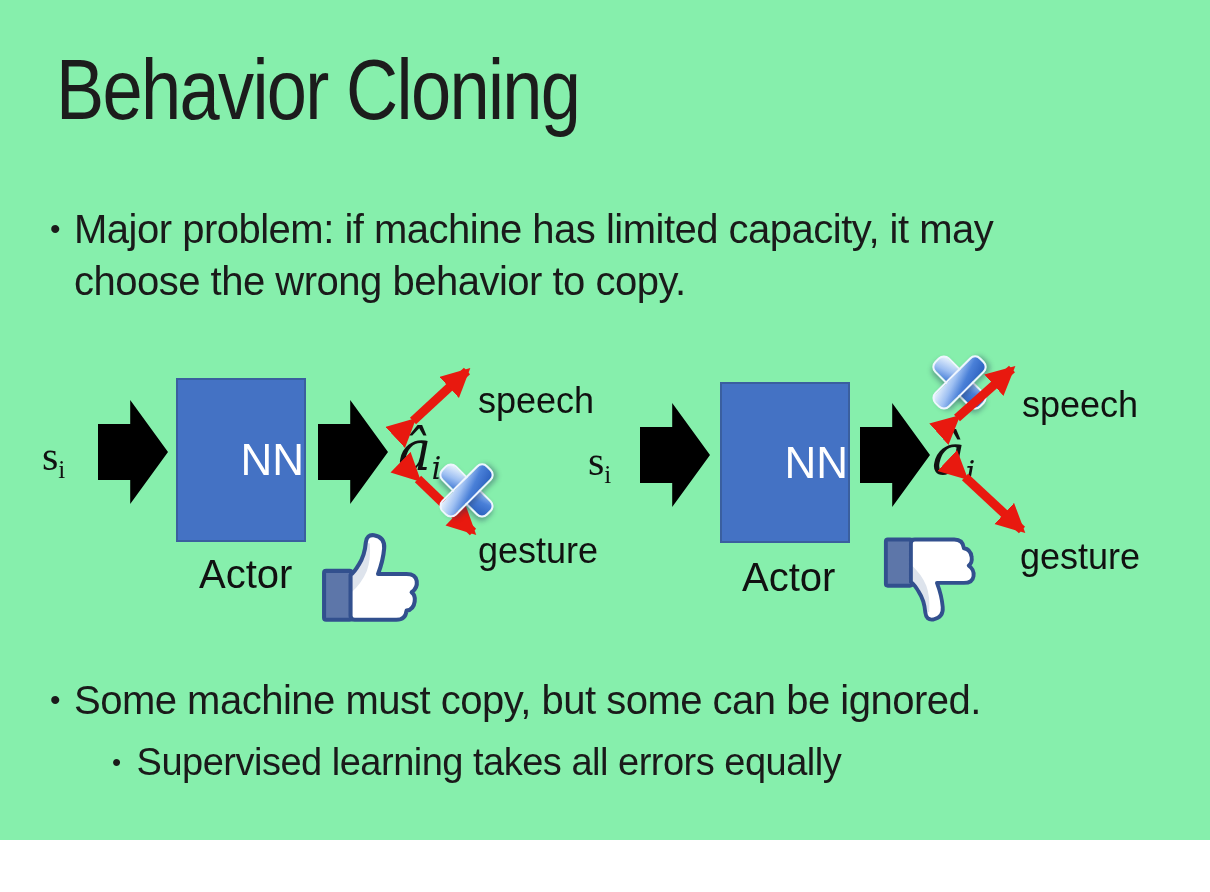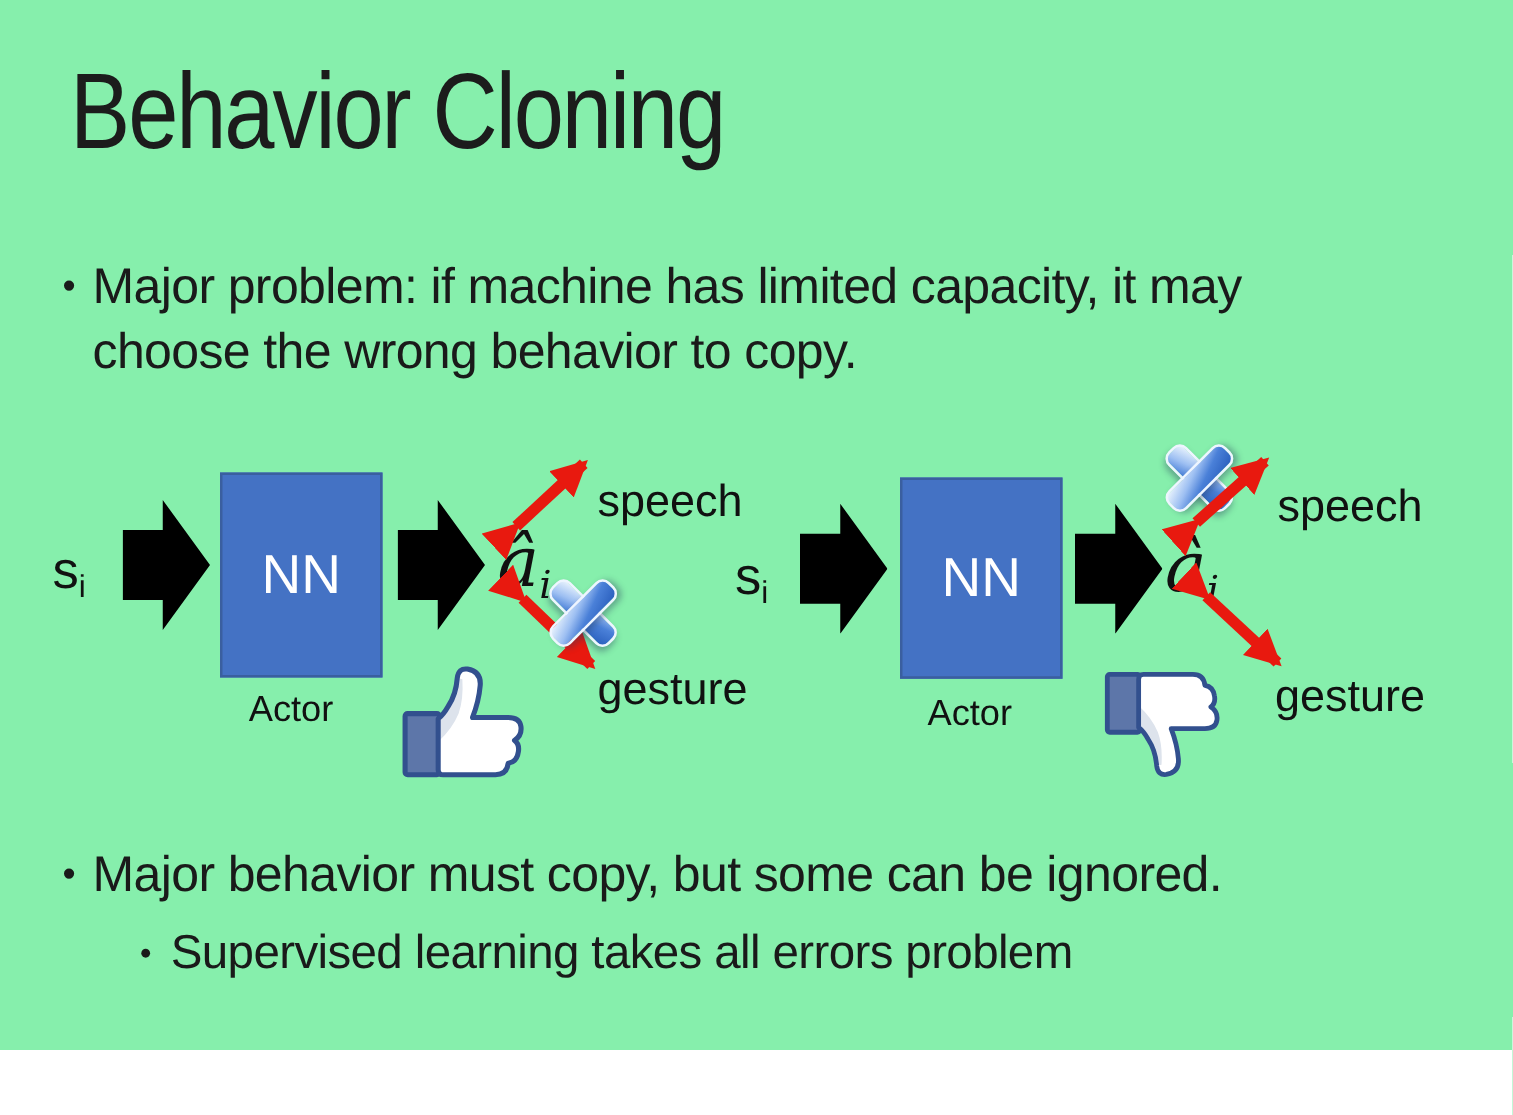--- a/index.html
+++ b/index.html
@@ -16,36 +16,36 @@
   .bullet-row{display:flex;align-items:flex-start;letter-spacing:-0.5px;}
   .bullet-dot{flex:0 0 auto;}
   .b1{left:50px;top:203px;font-size:40px;line-height:52px;}
   .b1 .bullet-dot{font-size:30px;line-height:52px;margin-right:14px;}
   .b1 .bullet-text{max-width:950px;}
   .b2{left:50px;top:674px;font-size:40px;line-height:52px;white-space:nowrap;}
   .b2 .bullet-dot{font-size:30px;line-height:52px;margin-right:14px;}
   .b3{left:112px;top:738px;font-size:38px;line-height:48px;white-space:nowrap;}
   .b3 .bullet-dot{font-size:26px;line-height:48px;margin-right:16px;}
   
-  .state-label{font-size:42px;color:#111;}
+  .state-label{font-size:42px;color:#111;font-family:Liberation Serif, serif;}
   .sub{font-size:.6em;vertical-align:-0.3em;}
   .mathvar{font-family:"DejaVu Serif",serif;font-style:italic;font-size:56px;color:#111;}
   .mathvar .sub{font-size:.55em;}
   .nn-box{
     width:130px;background:#4472c4;border:2px solid #3a5f9f;box-sizing:border-box;
-    display:flex;align-items:center;justify-content:center;
+    display:flex;align-items:center;justify-content:flex-end;
     color:#ffffff;font-size:44px;
   }
   .nn-left{left:176px;top:378px;height:164px;}
   .nn-right{left:720px;top:382px;height:161px;}
   .block-arrow{
     width:70px;height:104px;background:#000;
     clip-path:polygon(0 23%,46% 23%,46% 0,100% 50%,46% 100%,46% 77%,0 77%);
   }
-  .actor-label{font-size:29px;color:#111;}
+  .actor-label{font-size:40px;color:#111;}
   .action-label{font-size:36px;color:#111;white-space:nowrap;margin-top:28px;}
   
   .xmark{width:58px;height:58px;}
   .xmark .bar{
     position:absolute;left:-6%;top:32%;width:112%;height:36%;border-radius:8px;
     background:linear-gradient(160deg,#e3effc 5%,#9dbff2 35%,#4a80d8 62%,#2d62c0 95%);
     border:2px solid #eef5ff;box-sizing:border-box;
     box-shadow:2px 3px 5px rgba(40,60,90,.40);
   }
   .xmark .bar1{transform:rotate(45deg);}
@@ -143,23 +143,23 @@
     <g transform="scale(1,-1) translate(0,-95)">
       <rect x="4" y="42" width="27" height="48" rx="2" fill="#5d76a9" stroke="#32508e" stroke-width="4"></rect>
       <path d="M34 90 L75 90 Q84 90 85 81 Q92 80 93 72 Q94 66 90 63 Q96 59 95 52 Q94 45 85 45 L57 45 Q62 32 63 20 Q64 9 53 7 Q46 6 45 14 Q44 27 38 36 Q34 43 30 46 L30 86 Q30 90 34 90 Z" fill="#ffffff"></path>
       <path d="M45 14 Q44 27 38 36 Q34 43 30 46 L30 64 Q41 54 46 42 Q50 31 49 15 Z" fill="#dde3ec"></path>
       <path d="M34 90 L75 90 Q84 90 85 81 Q92 80 93 72 Q94 66 90 63 Q96 59 95 52 Q94 45 85 45 L57 45 Q62 32 63 20 Q64 9 53 7 Q46 6 45 14 Q44 27 38 36 Q34 43 30 46 L30 86 Q30 90 34 90 Z" fill="none" stroke="#32508e" stroke-width="4" stroke-linejoin="round"></path>
     </g>
   </svg>
 
   <div class="abs bullet-row b2">
     <span class="bullet-dot">•</span>
-    <span class="bullet-text">Major behavior must copy, but some can be ignored.</span>
+    <span class="bullet-text">Some machine must copy, but some can be ignored.</span>
   </div>
 
   <div class="abs bullet-row b3">
     <span class="bullet-dot">•</span>
-    <span class="bullet-text">Supervised learning takes all errors problem</span>
+    <span class="bullet-text">Supervised learning takes all errors equally</span>
   </div>
 
   <div class="abs strip"></div>
 
 </div>
 
 </body></html>

